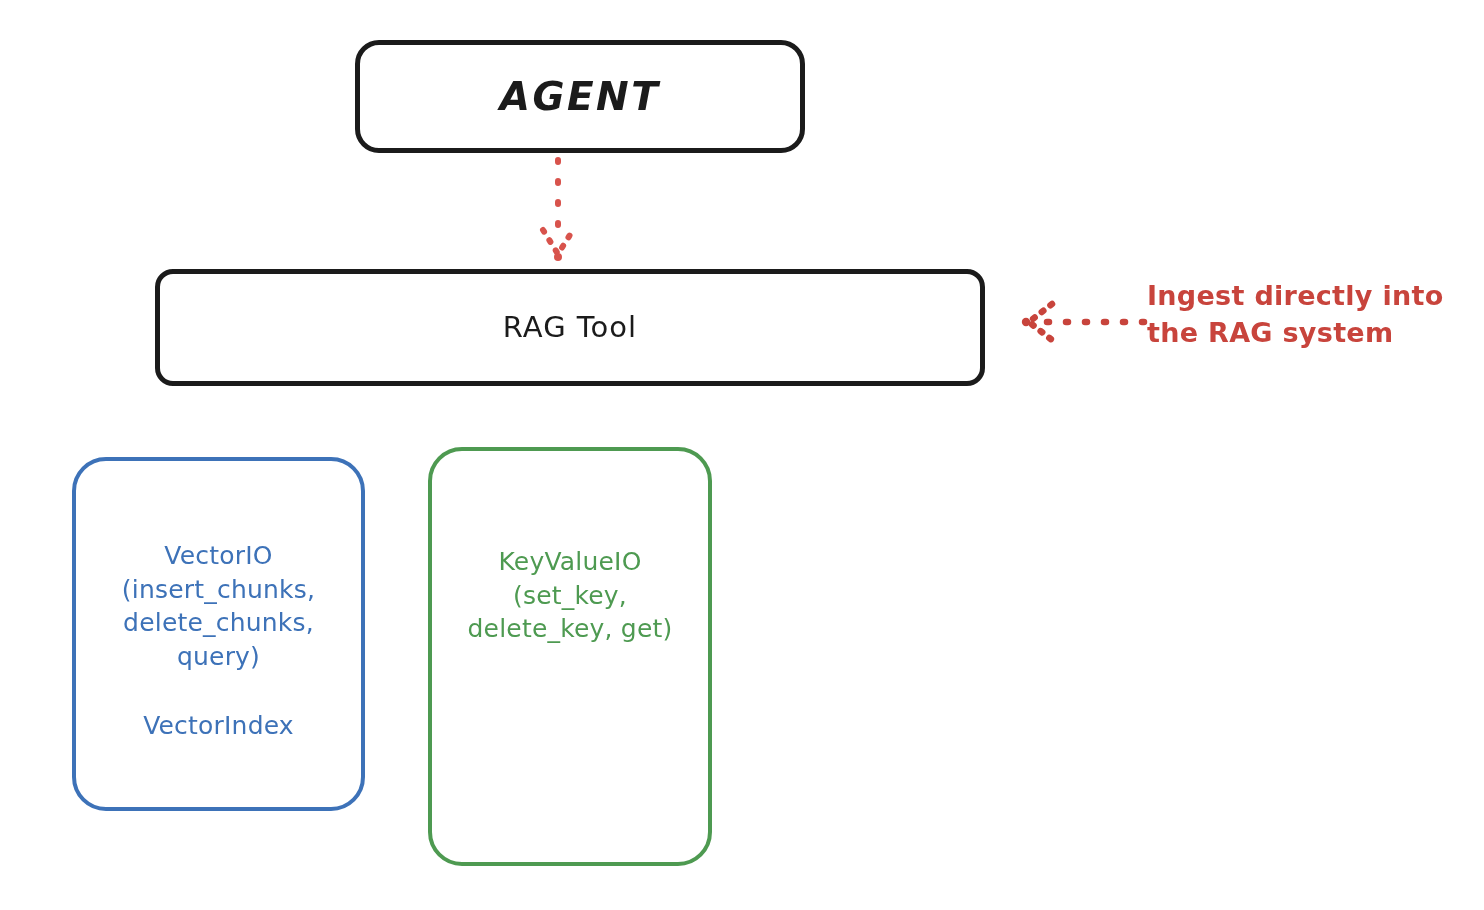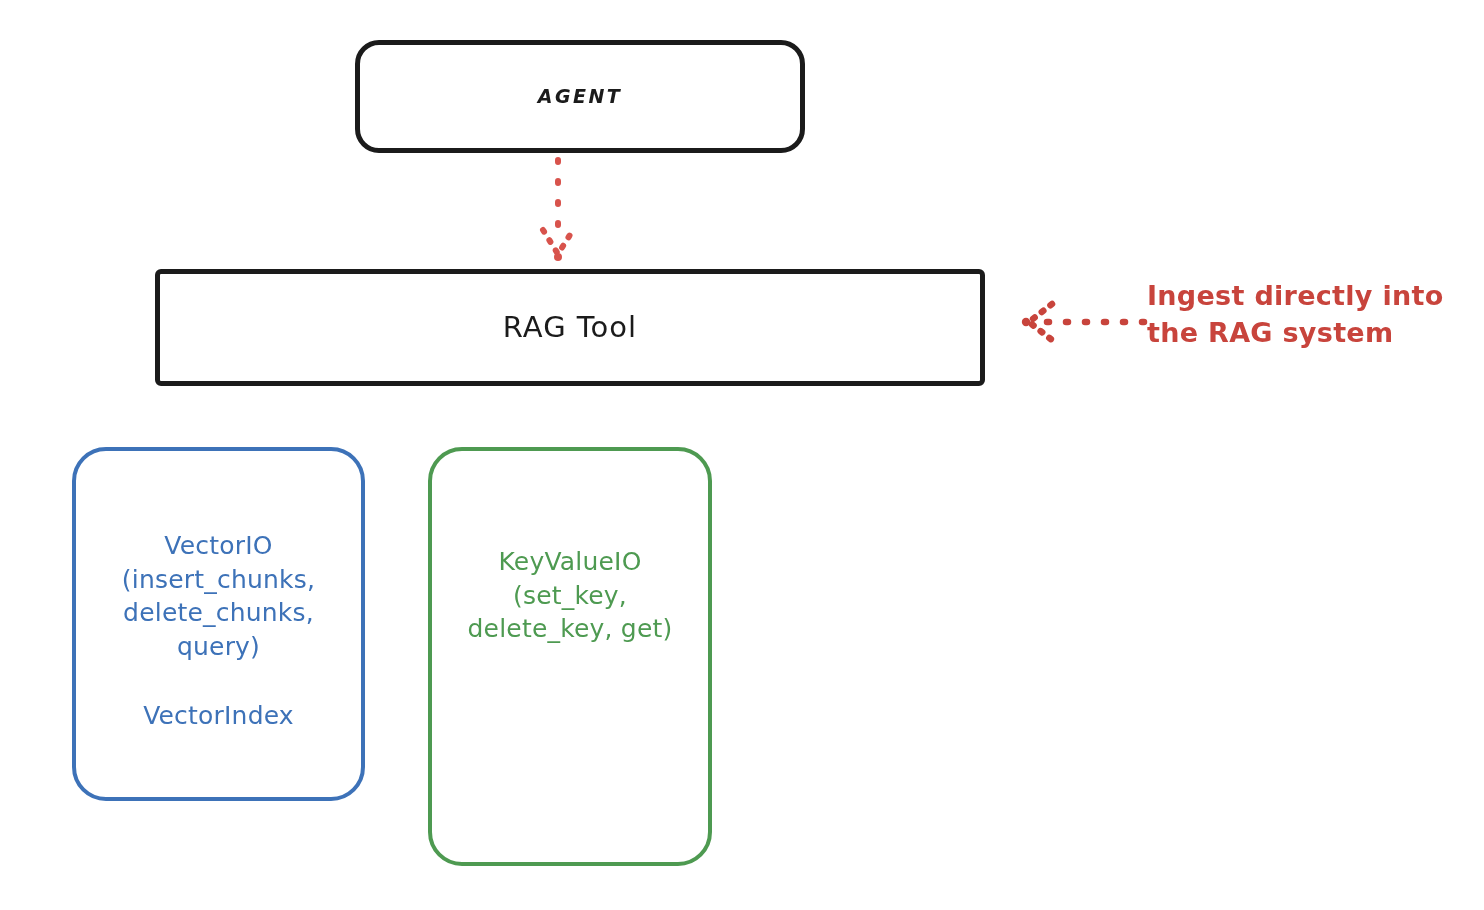--- a/index.html
+++ b/index.html
@@ -39,35 +39,35 @@
   #agent-node {
     left: 355px;
     top: 40px;
     width: 450px;
     height: 113px;
     border: 5px solid #1b1b1b;
     border-radius: 24px;
   }
   #agent-node .node-label {
     font-family: "DejaVu Sans", sans-serif;
-    font-size: 19px;
+    font-size: 39px;
     font-style: italic;
     font-weight: 700;
     color: #1b1b1b;
     letter-spacing: 2.5px;
   }
 
   
   #rag-tool-node {
     left: 155px;
     top: 269px;
     width: 830px;
     height: 117px;
     border: 5px solid #1b1b1b;
-    border-radius: 6px;
+    border-radius: 18px;
   }
   #rag-tool-node .node-label {
     font-family: "DejaVu Sans", sans-serif;
     font-size: 29px;
     font-weight: 400;
     color: #1b1b1b;
     letter-spacing: 1px;
   }
 
   
@@ -93,21 +93,21 @@
   .provider-index {
     font-family: "DejaVu Sans", sans-serif;
     font-size: 25px;
     font-weight: 400;
     letter-spacing: 0.2px;
     margin-top: 38px;
   }
 
   #vectorio-node {
     left: 72px;
-    top: 447px;
+    top: 457px;
     width: 293px;
     height: 354px;
     border-color: #3d72b8;
     text-align: center;
   }
   #vectorio-node .provider-api,
   #vectorio-node .provider-index { color: #3d72b8; }
   #vectorio-node .provider-inner { padding-top: 78px; }
 
   #keyvalueio-node {

